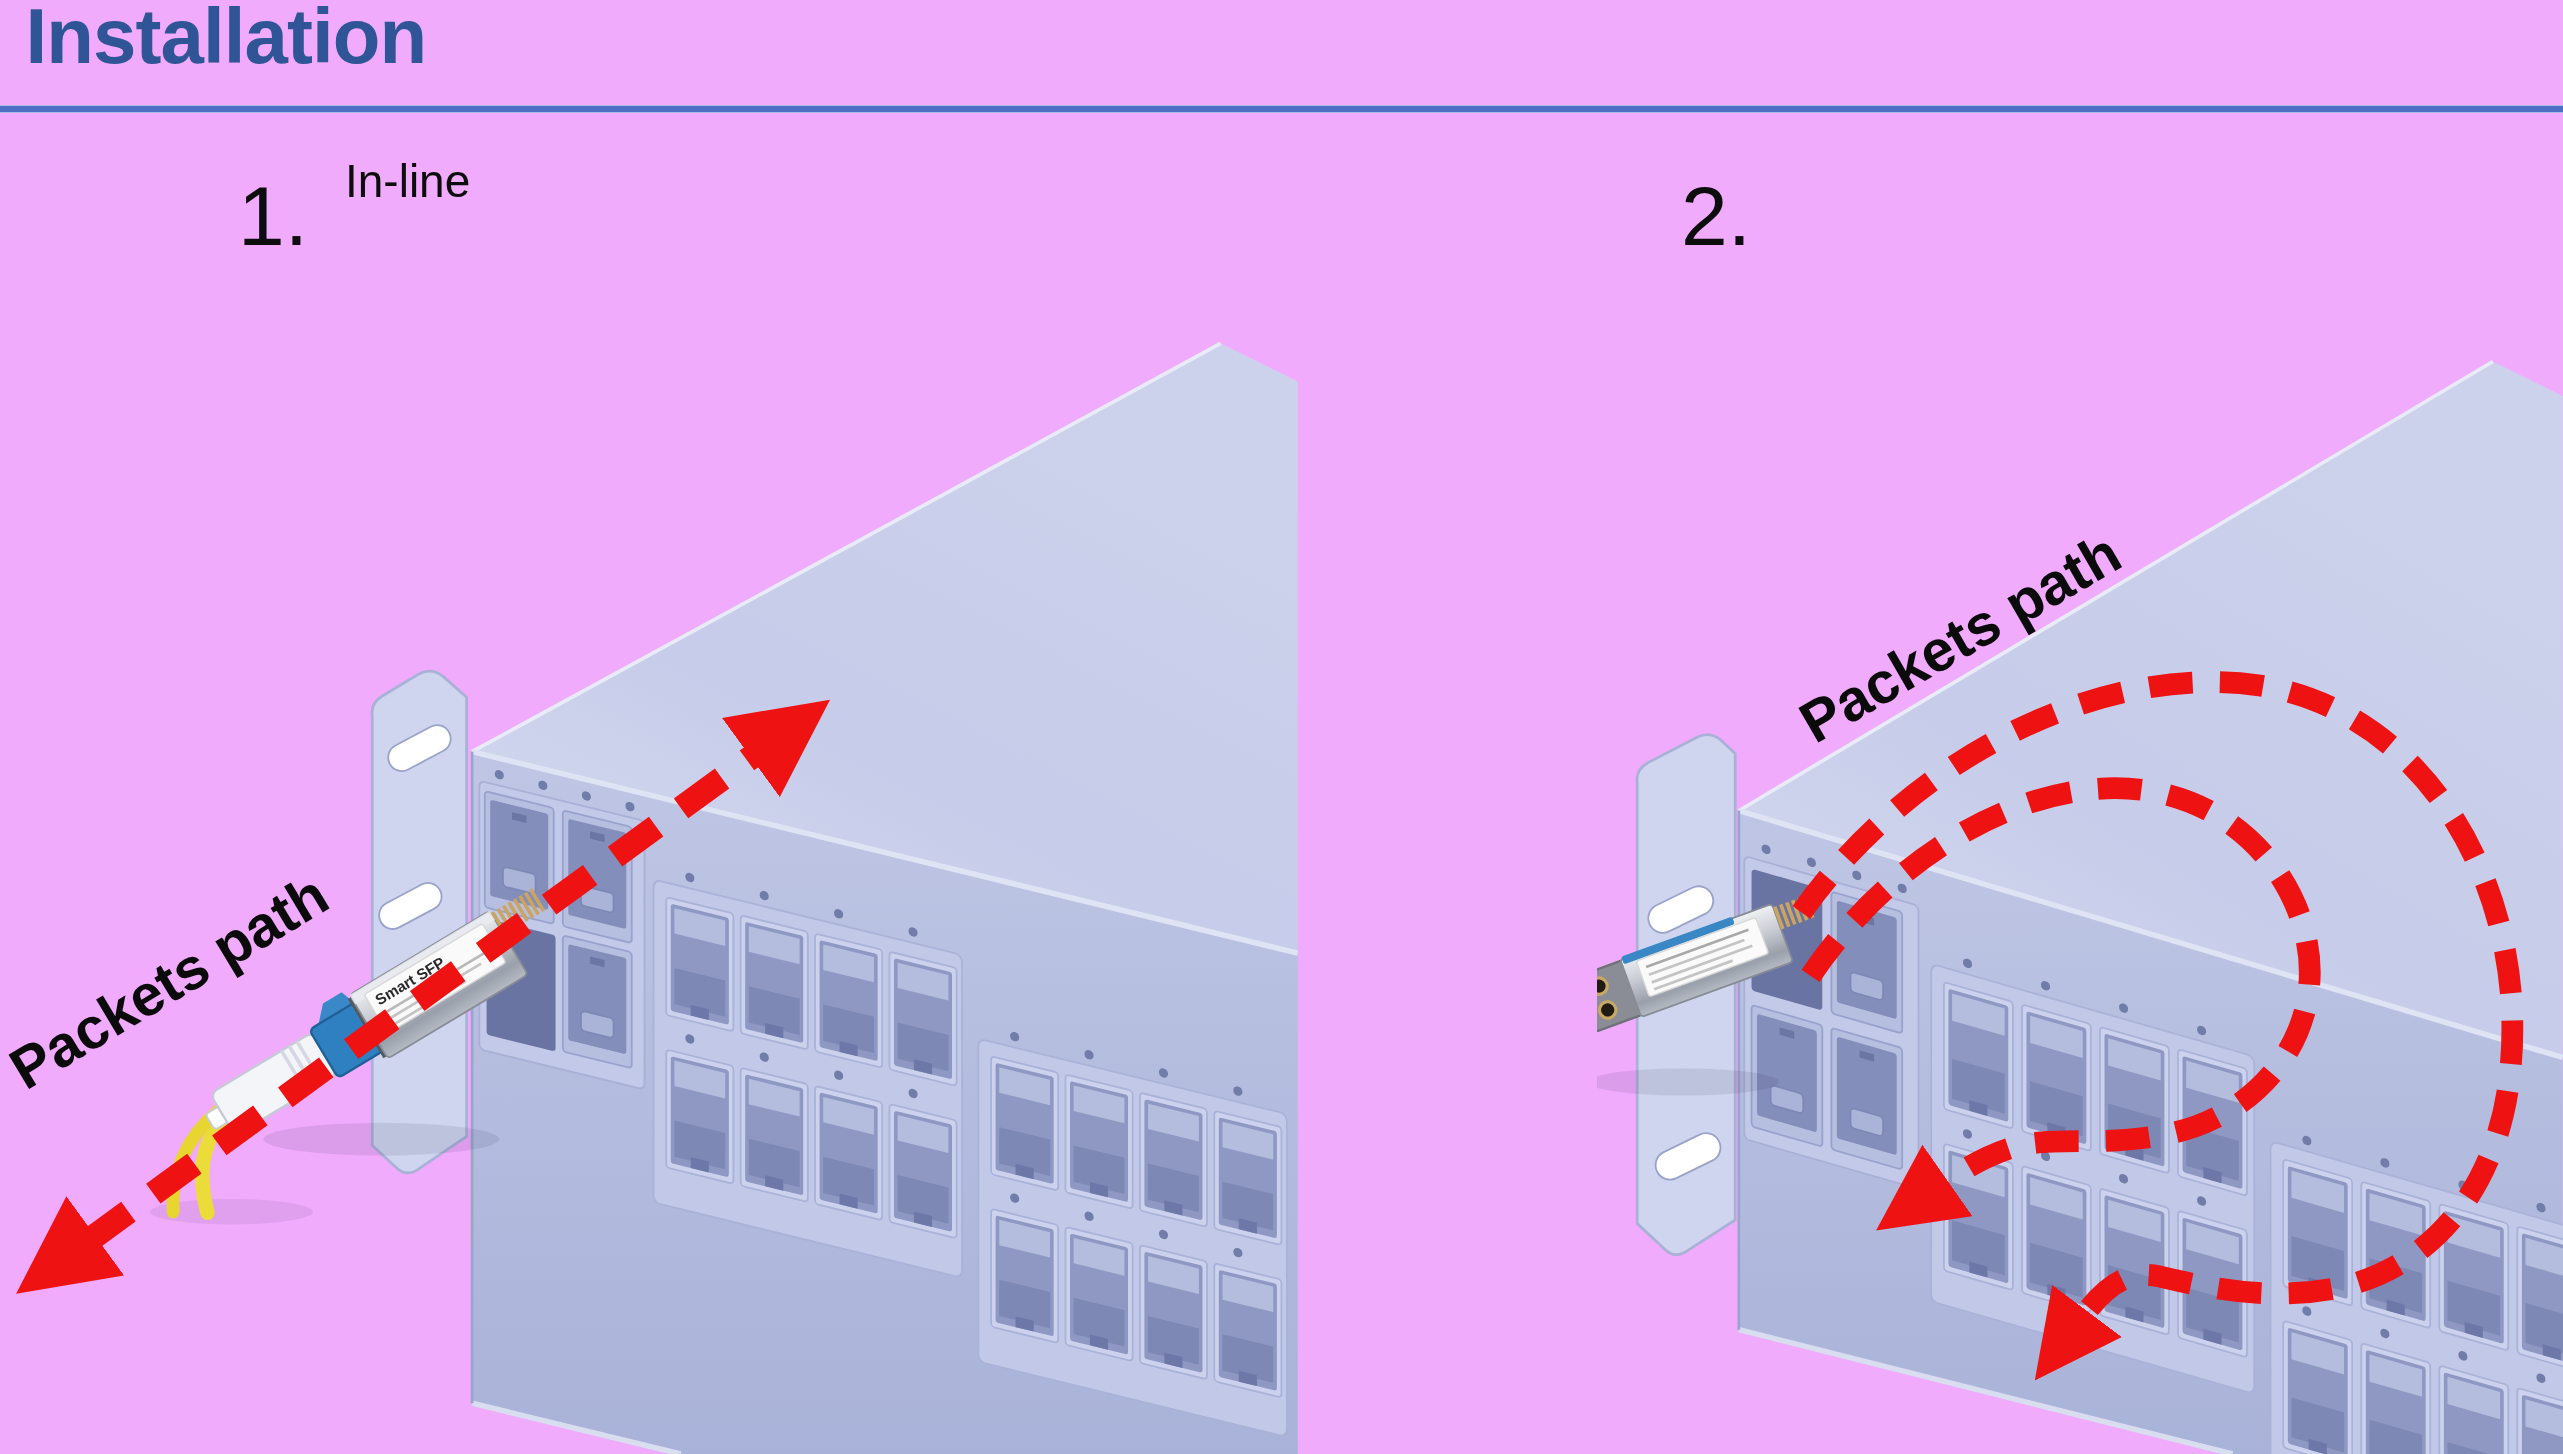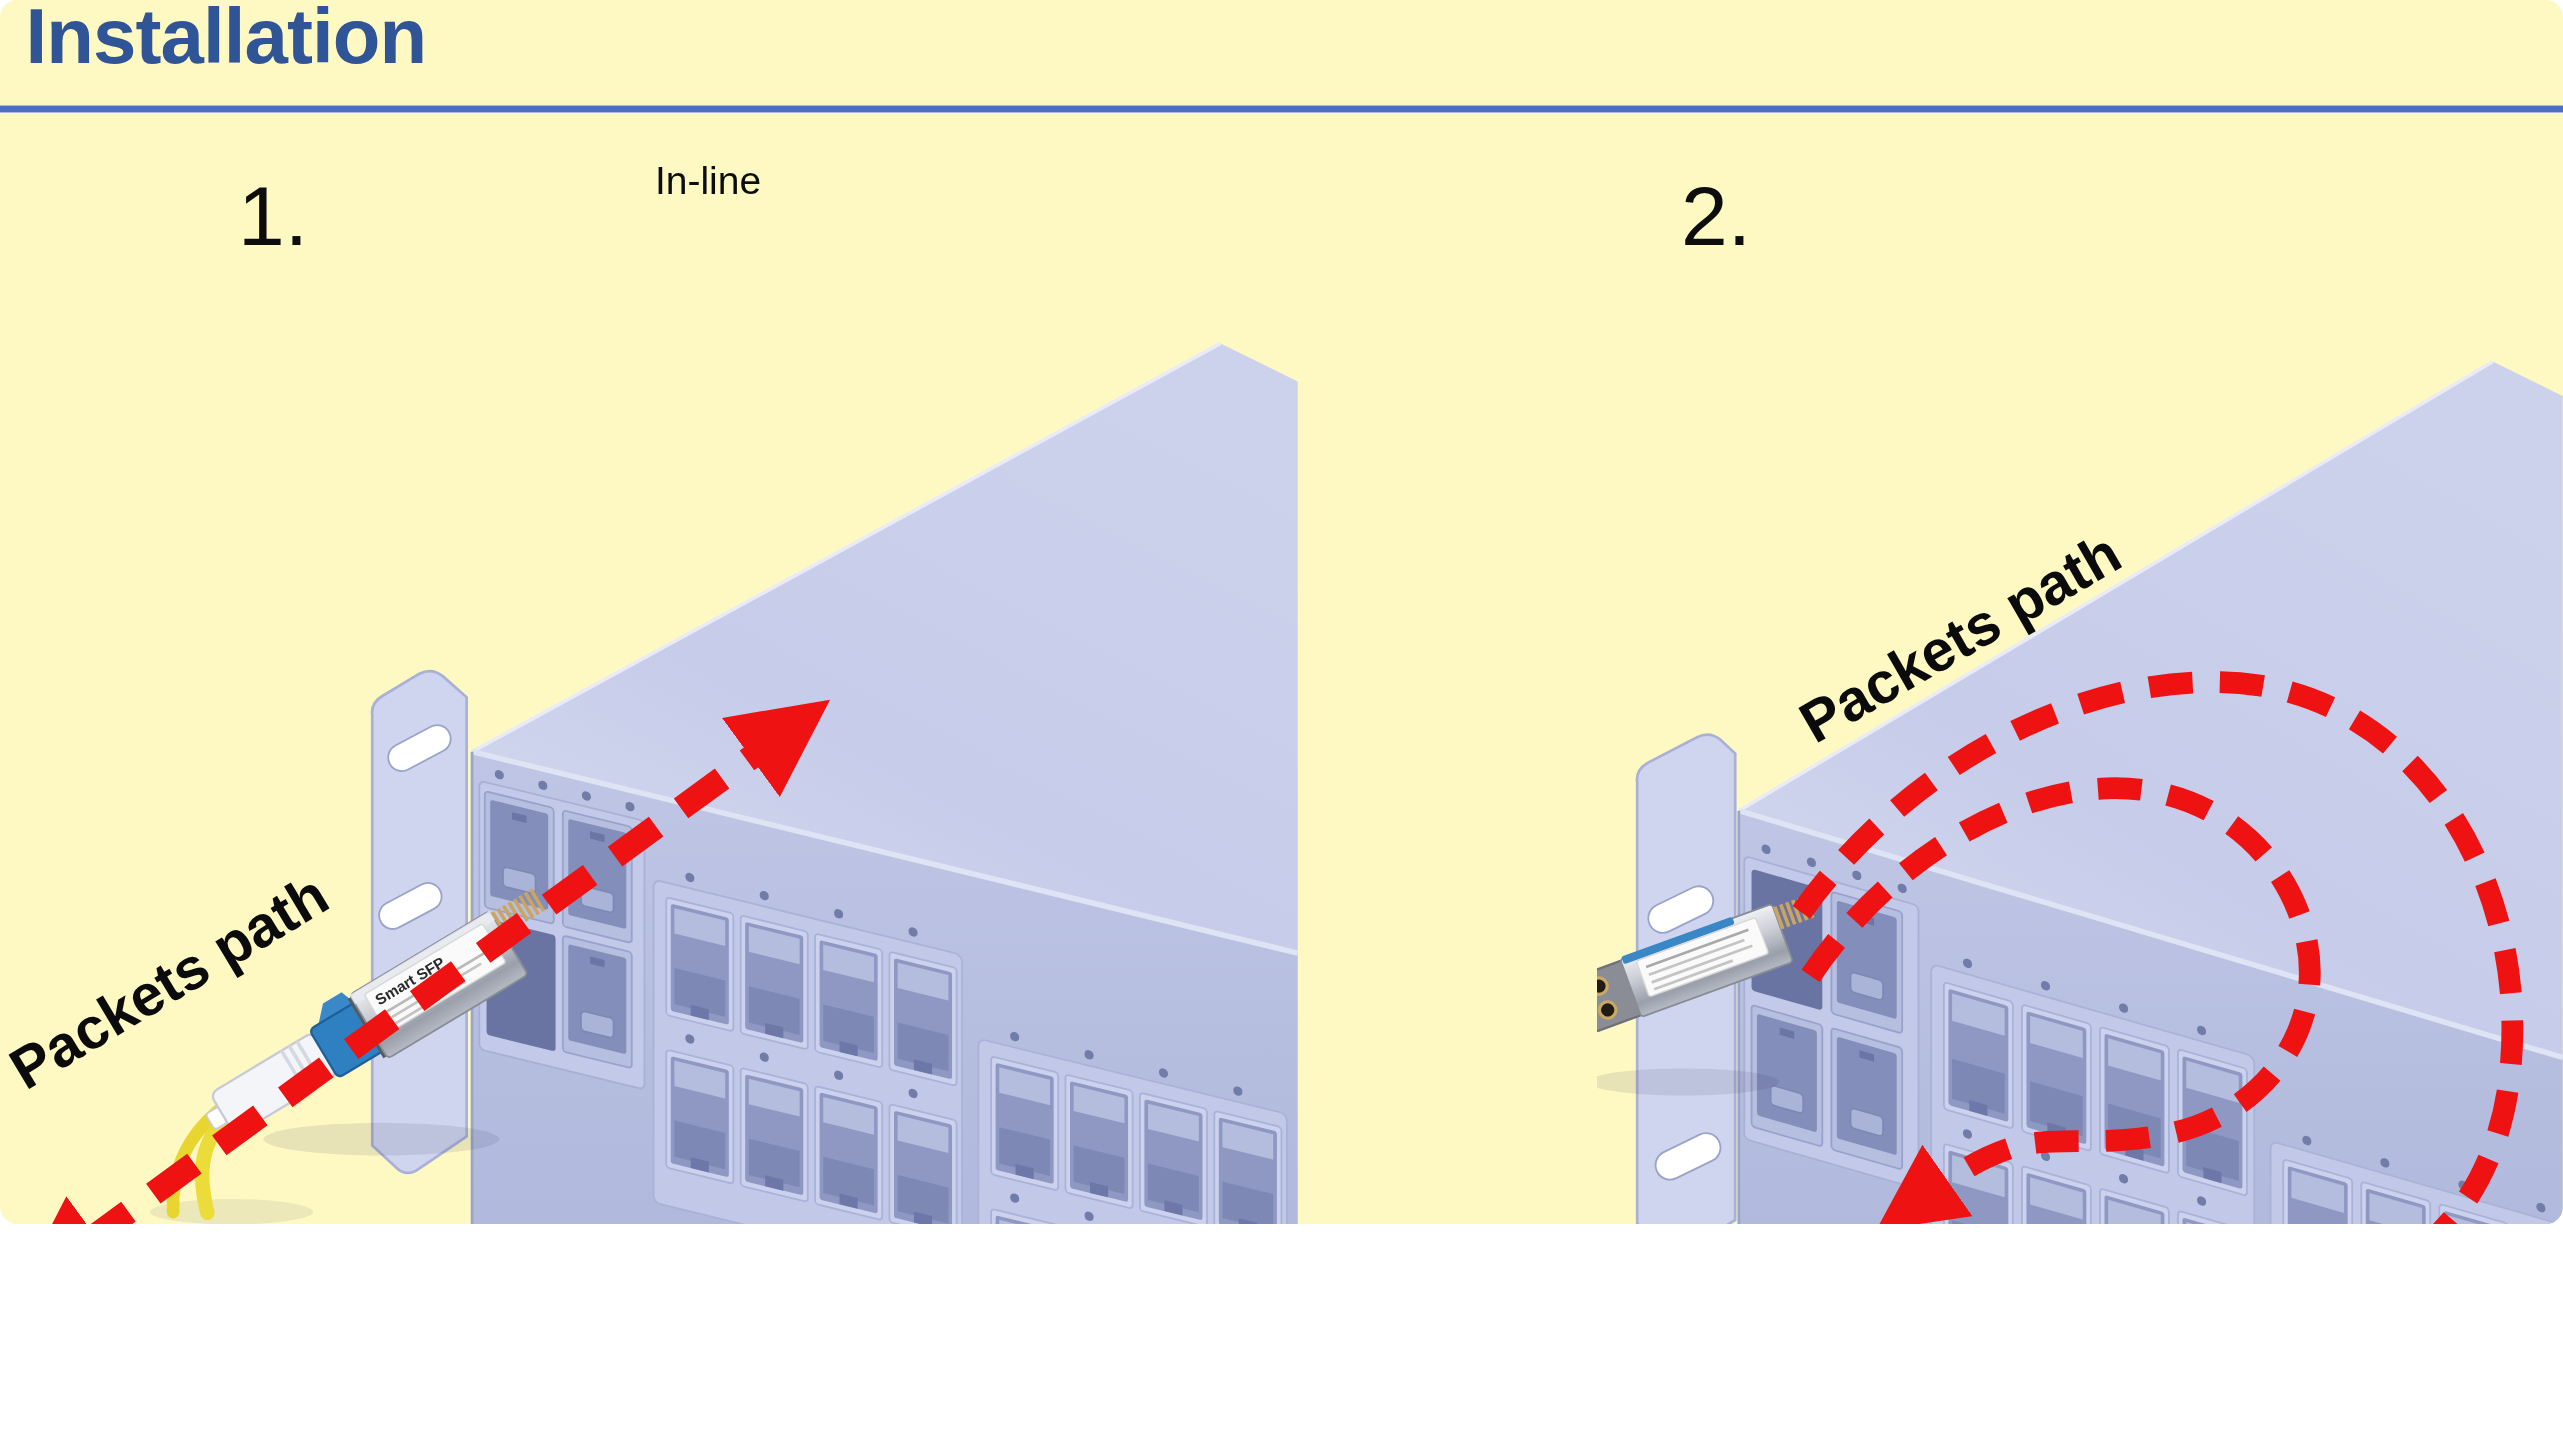--- a/index.html
+++ b/index.html
@@ -1,28 +1,28 @@
 <!DOCTYPE html>
 <html style="font-size:14.5px"><head>
 <meta charset="utf-8">
 <style>
   html,body{margin:0;padding:0;background:#fff;}
   body{font-family:"Liberation Sans",sans-serif;}
-  #slide{position:relative;width:2563px;height:1224px;background:#fef9c3;overflow:hidden;border-radius:17px;}
+  #slide{position:relative;width:2563px;height:1454px;background:#f0abfc;overflow:hidden;}
 
   #page-title{position:absolute;left:25.4px;top:-9px;font-size:78px;font-weight:bold;
     letter-spacing:-0.9px;color:#2f5596;}
   #title-rule{position:absolute;left:0;top:105px;width:2563px;height:6.4px;background:#4a6fc3;
     border-top:1.8px solid #a9bae6;border-bottom:1.8px solid #a9bae6;}
 
   .section-number{position:absolute;top:174px;font-size:84px;color:#0d0d0d;line-height:1;}
   #num-1{left:238px;}
   #num-2{left:1681px;}
-  .section-heading{position:absolute;top:142px;text-align:center;color:#0d0d0d;
-    font-size:39px;line-height:78px;}
+  .section-heading{position:absolute;top:142px;color:#0d0d0d;
+    font-size:46px;line-height:78px;}
   #head-1{left:345px;width:726px;}
   #head-2{left:1779px;width:635px;}
 
   .diagram{position:absolute;top:318px;}
   #diagram-inline{left:0;}
   #diagram-outofline{left:1597px;}
 
   svg text.annot{font-family:"Liberation Sans",sans-serif;font-weight:600;font-size:64px;fill:#0b0b0b;}
   svg text.sfplabel{font-family:"Liberation Sans",sans-serif;font-weight:bold;font-size:17px;fill:#2a2a2a;}
 </style>

